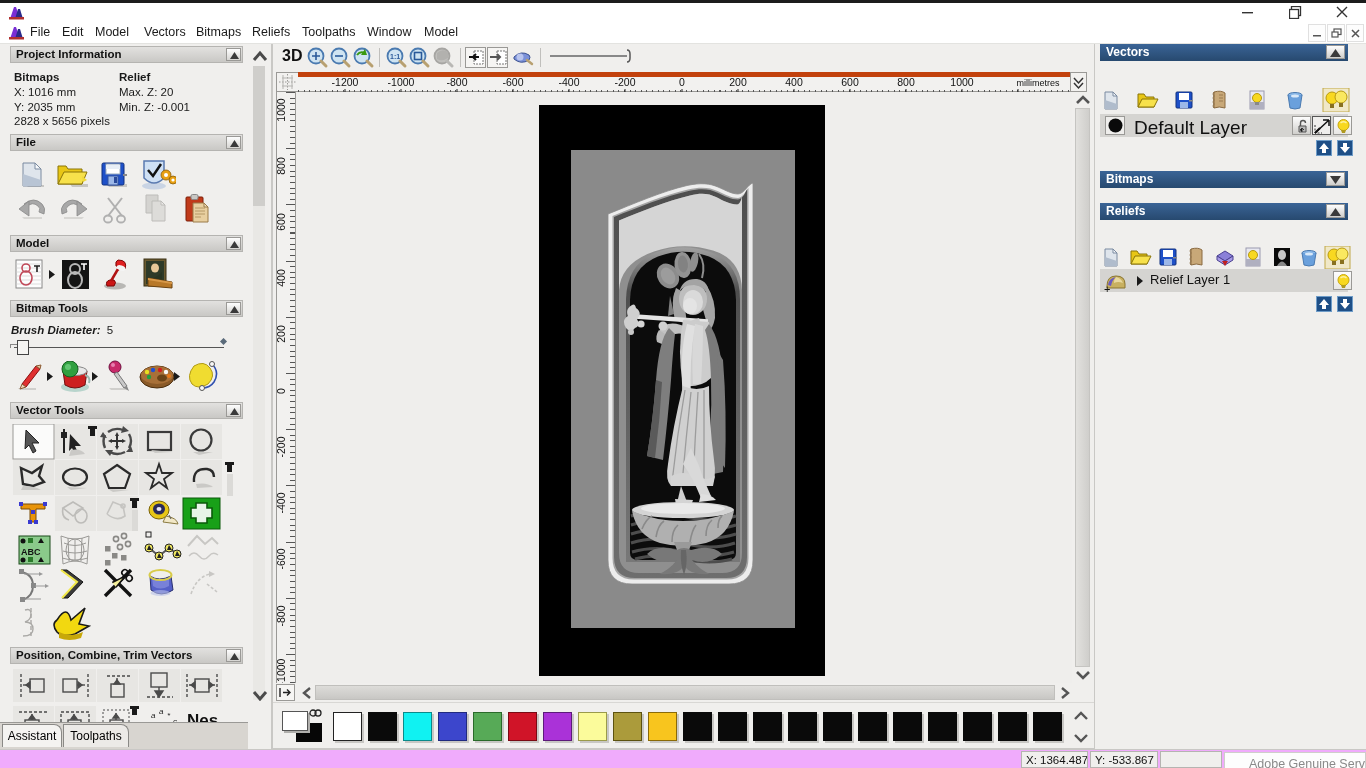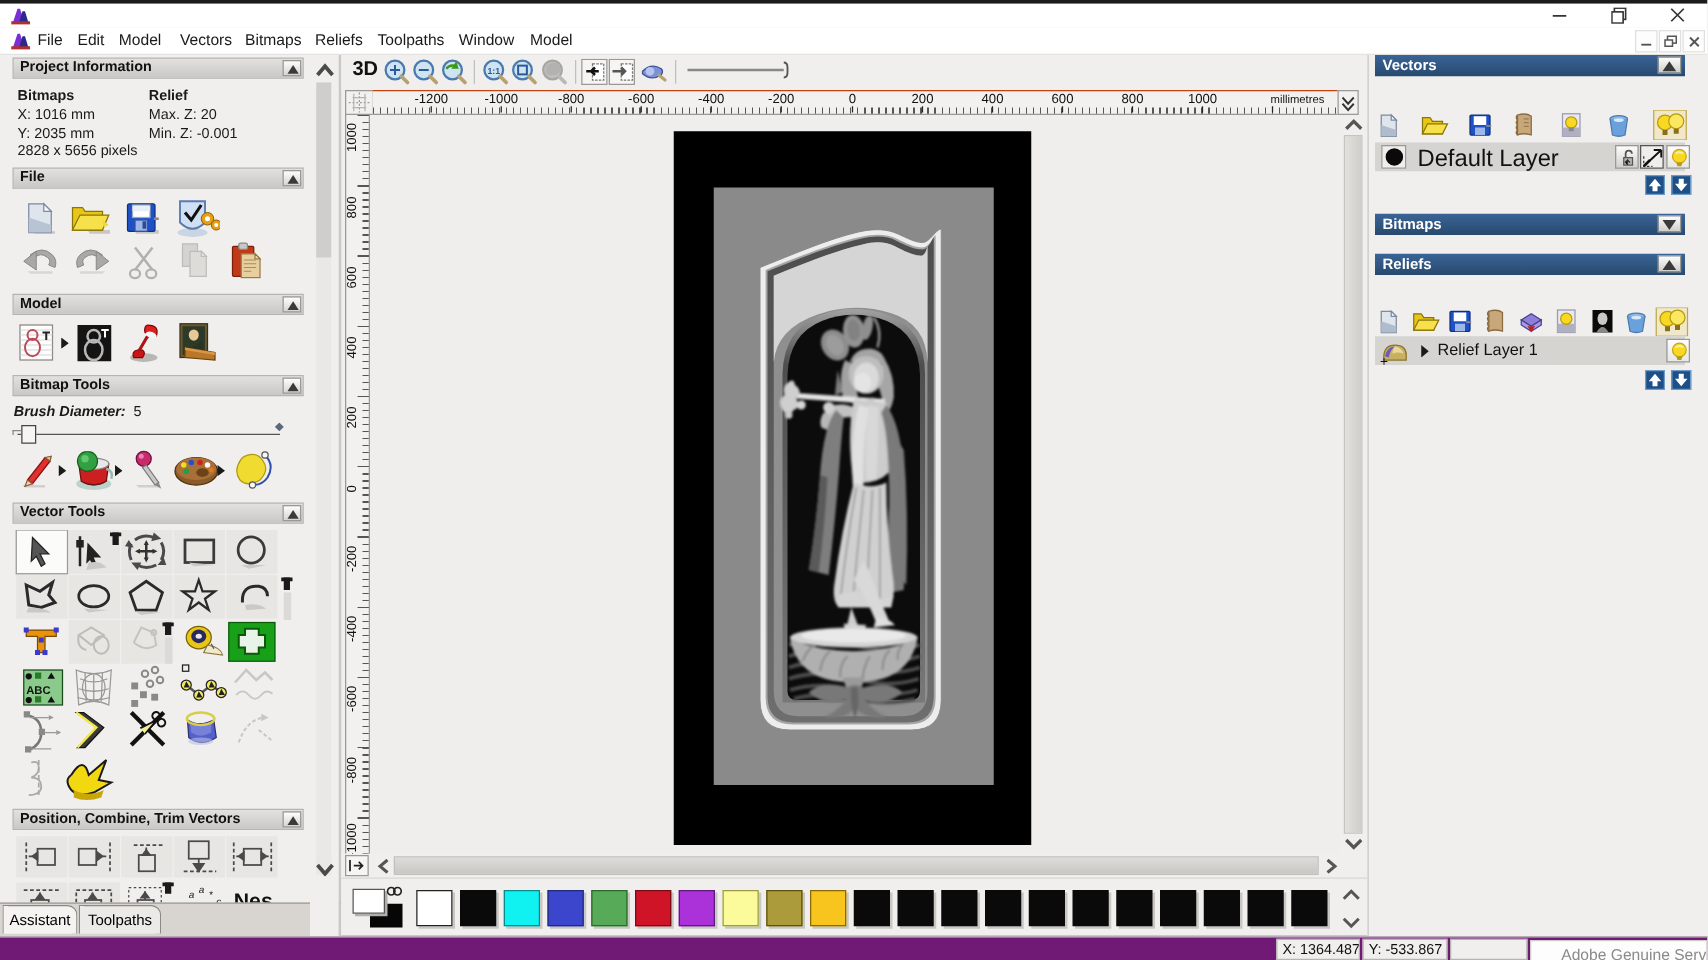--- a/index.html
+++ b/index.html
@@ -35,21 +35,21 @@
 .ltxt { font-size:11.5px; color:#1a1a1a; }
 .lbold { font-weight:bold; }
 
 
 #lscol { left:248px; top:44px; width:23px; height:706px; background:#f0efed; }
 #lsep  { left:271px; top:44px; width:2px; height:724px; background:#c9c8c5; }
 
 
 #toolbar { left:273px; top:44px; width:821px; height:28px; background:#f0efed; }
 #rulcorner { left:276px; top:72px; width:23px; height:20px; background:#f2f1ef; border:1px solid #9a9996; }
-#rulerh { left:298px; top:72px; width:773px; height:20px; background:#f2f1ef; border-top:1px solid #c2410c; border-bottom:1px solid #9a9996; font-size:10.5px; color:#111; }
+#rulerh { left:298px; top:72px; width:773px; height:20px; background:#f2f1ef; border-top:5px solid #c2410c; border-bottom:1px solid #9a9996; font-size:10.5px; color:#111; }
 #rulunits { left:1070px; top:72px; width:17px; height:20px; background:#f2f1ef; border:1px solid #9a9996; }
 #rulerv { left:276px; top:92px; width:20px; height:591px; background:#f2f1ef; border-left:1px solid #9a9996; border-right:1px solid #9a9996; font-size:10.5px; color:#111; }
 #canvas { left:296px; top:92px; width:776px; height:591px; background:#efeeec; overflow:hidden; }
 #vscroll { left:1072px; top:92px; width:22px; height:591px; background:#f0efed; }
 #hscroll { left:273px; top:683px; width:821px; height:20px; background:#f0efed; border-bottom:1px solid #d8d7d4;}
 #palette { left:273px; top:704px; width:821px; height:45px; background:#f0efed; border-bottom:1px solid #c9c8c5; }
 
 
 #rightpanel { left:1097px; top:44px; width:269px; height:724px; background:#f0efed; }
 #rsep { left:1094px; top:44px; width:3px; height:724px; background:#f0efed; border-left:1px solid #c9c8c5; }
@@ -59,21 +59,21 @@
   background:linear-gradient(#fdfdfd,#cfcecb); border:1px solid #9a9996; }
 .rdrop { left:3px; width:245px; height:21px; background:#fff; border:1px solid #8a8986;
   font-size:12.5px; color:#000; padding:2px 0 0 4px; }
 .rdrop .darr { position:absolute; right:0px; top:0px; width:19px; height:19px; background:#fdfdfd;
   border-left:1px solid #8a8986; }
 .darr svg { position:absolute; left:4px; top:6px; }
 .layrow { left:3px; width:248px; height:23px; background:#d5d4d1; }
 .udbtn { width:16px; height:16px; background:#1e4f87; border:1px solid #6e9cc8; }
 
 
-#statusbar { left:0; top:749px; width:1366px; height:19px; background:#701a75; border-top:1px solid #c9c8c5; font-size:11.5px; color:#111; }
+#statusbar { left:0; top:749px; width:1366px; height:19px; background:#f0abfc; border-top:1px solid #c9c8c5; font-size:11.5px; color:#111; }
 .sbox { top:1px; height:17px; border:1px solid #b5b4b1; background:#f0efed; padding:2px 0 0 4px; white-space:nowrap; overflow:hidden; }
 
 
 .tab { height:23px; background:#f0efed; border:1px solid #8a8986; border-bottom:none;
   border-radius:0 8px 0 0; font-size:12px; color:#000; text-align:center; padding-top:4px; }
 </style>
 </head>
 <body>
 <div id="stage">
   <div class="abs" id="topstrip"></div>

